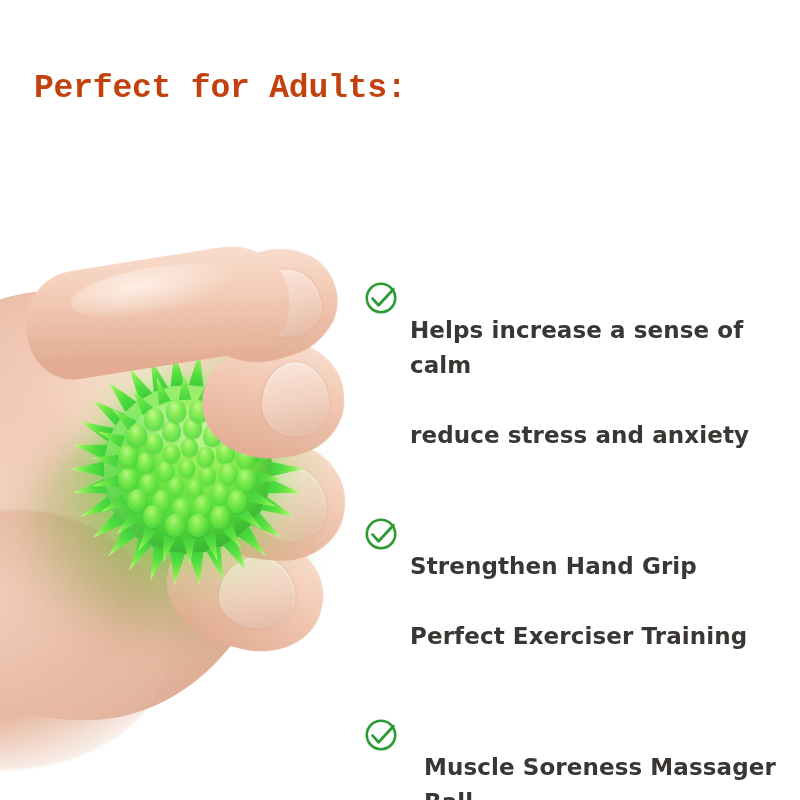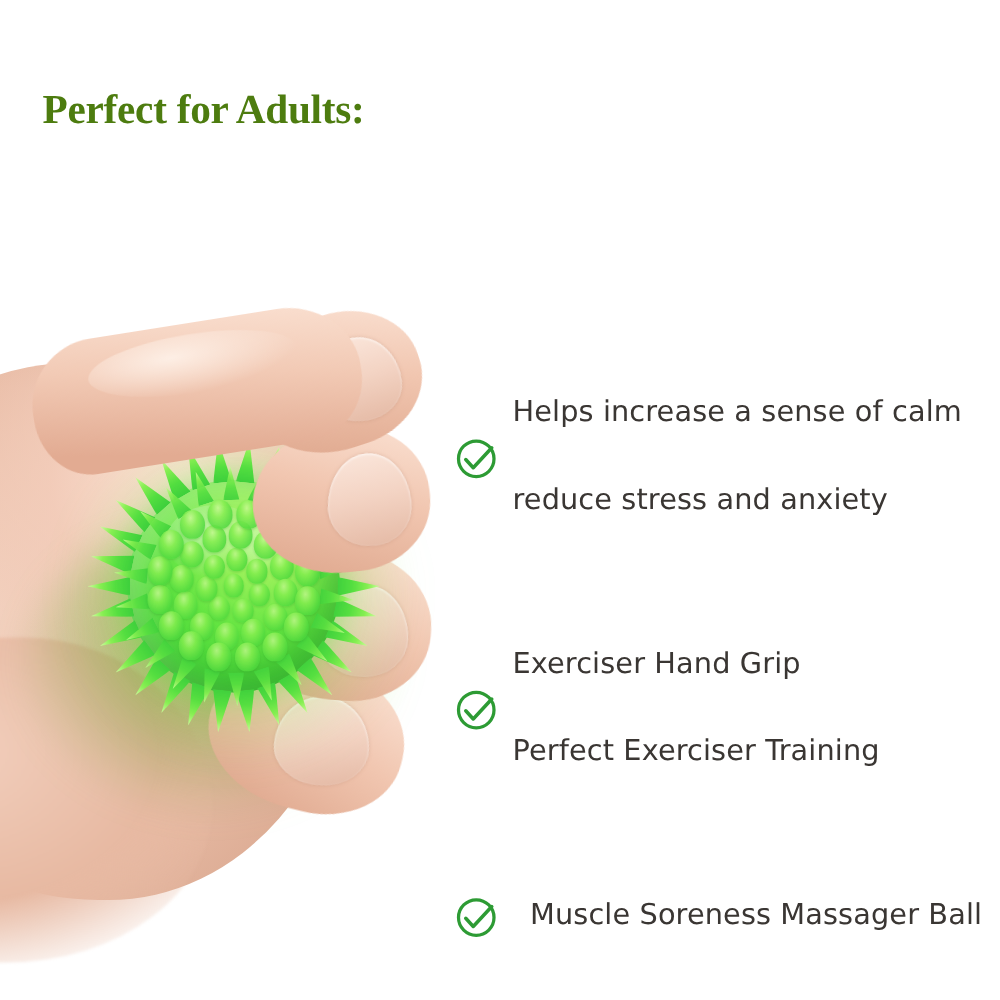--- a/index.html
+++ b/index.html
@@ -18,25 +18,25 @@
     height: 800px;
     background: #ffffff;
     font-family: "DejaVu Sans", sans-serif;
   }
 
   
   .page-title {
     position: absolute;
     left: 34px;
     top: 70px;
-    font-family: Liberation Serif, serif;
+    font-family: Liberation Mono, monospace;
     font-weight: 700;
     font-size: 33px;
     letter-spacing: -0.2px;
-    color: #4d7c0f;
+    color: #c2410c;
     white-space: nowrap;
   }
 
   
   .photo {
     position: absolute;
     left: -20px;
     top: 230px;
     width: 390px;
     height: 570px;
@@ -217,22 +217,23 @@
   
   .bullets {
     position: absolute;
     left: 364px;
     top: 278px;
     width: 430px;
   }
   .bullet {
     position: relative;
     display: flex;
-    align-items: center;
+    align-items: flex-start;
     margin-bottom: 26px;
+    font-weight: bold;
   }
   .check-icon {
     flex: 0 0 auto;
     width: 34px;
     height: 34px;
     margin-top: 3px;
   }
   .check-icon svg { display: block; width: 34px; height: 34px; overflow: visible; }
 
   .bullet-text {
@@ -495,21 +496,21 @@
     </div>
 
     <div class="bullet">
       <span class="check-icon">
         <svg viewBox="0 0 34 34" xmlns="http://www.w3.org/2000/svg">
           <circle cx="17" cy="17" r="14.2" fill="none" stroke="#2d9b34" stroke-width="2.6"></circle>
           <path d="M8.6 17.6 L14.6 24.2 L29.4 8.2" fill="none" stroke="#2d9b34" stroke-width="2.8" stroke-linecap="round" stroke-linejoin="round"></path>
         </svg>
       </span>
       <span class="bullet-text">
-        <span class="bullet-line">Exerciser Hand Grip</span>
+        <span class="bullet-line">Strengthen Hand Grip</span>
         <span class="bullet-line">Perfect Exerciser Training</span>
       </span>
     </div>
 
     <div class="bullet">
       <span class="check-icon">
         <svg viewBox="0 0 34 34" xmlns="http://www.w3.org/2000/svg">
           <circle cx="17" cy="17" r="14.2" fill="none" stroke="#2d9b34" stroke-width="2.6"></circle>
           <path d="M8.6 17.6 L14.6 24.2 L29.4 8.2" fill="none" stroke="#2d9b34" stroke-width="2.8" stroke-linecap="round" stroke-linejoin="round"></path>
         </svg>

